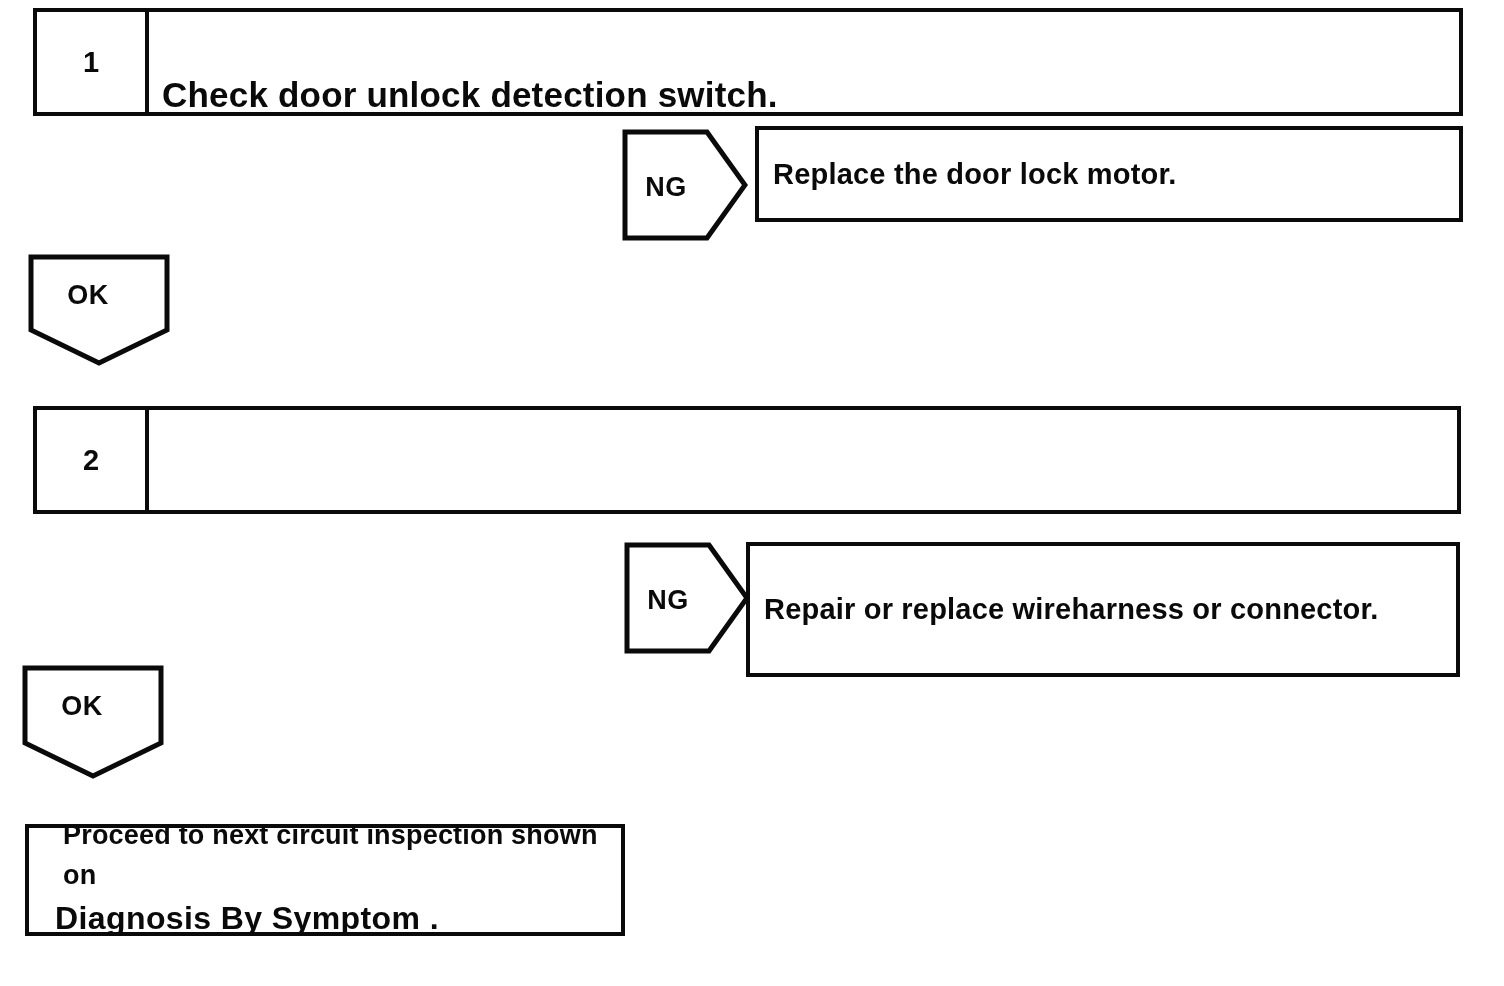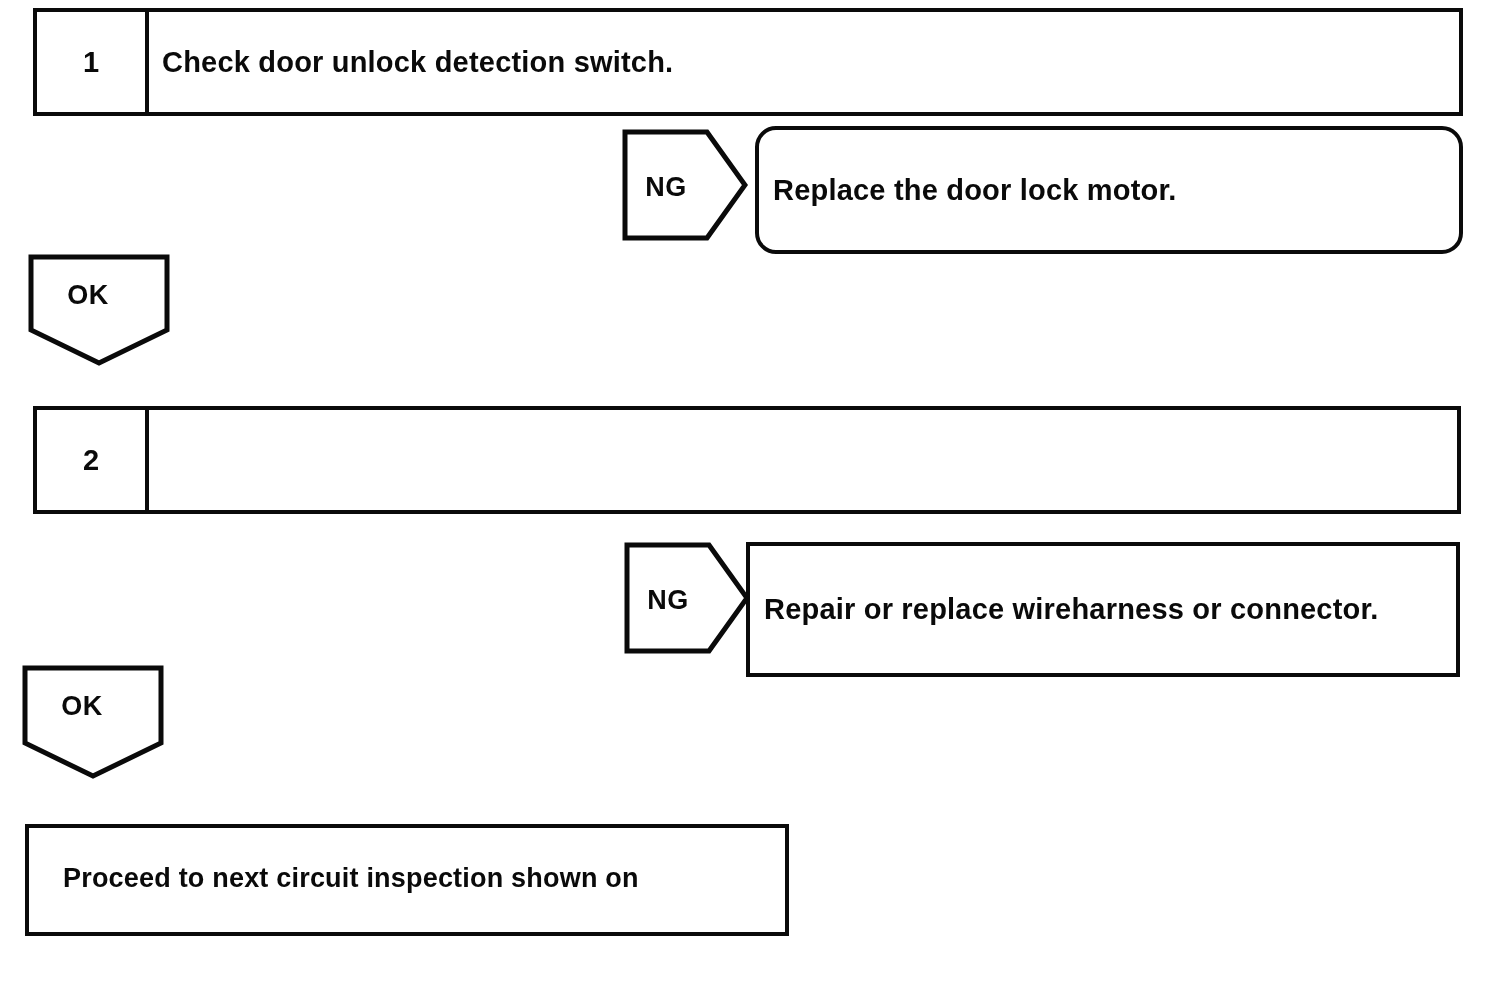--- a/index.html
+++ b/index.html
@@ -32,23 +32,23 @@
     border-right: 4px solid #0a0a0a;
     display: flex;
     align-items: center;
     justify-content: center;
     font-size: 29px;
     flex: 0 0 auto;
   }
   .instr-cell {
     flex: 1 1 auto;
     display: flex;
-    align-items: center;
+    align-items: flex-end;
     padding: 0 12px 0 13px;
-    font-size: 29px;
+    font-size: 35px;
     line-height: 34px;
     letter-spacing: 0.2px;
   }
   #step1-box { left: 33px; top: 8px;   width: 1430px; height: 108px; }
   #step2-box { left: 33px; top: 406px; width: 1428px; height: 108px; }
 
   
   .ng-group { position: absolute; }
   .ng-shape { position: absolute; left: 0; top: 0; }
   .ng-label {
@@ -66,21 +66,21 @@
     box-sizing: border-box;
     border: 4px solid #0a0a0a;
     background: #ffffff;
     display: flex;
     align-items: center;
     padding: 0 20px 0 14px;
     font-size: 29px;
     letter-spacing: 0.2px;
   }
   #ng1-group { left: 622px; top: 129px; width: 126px; height: 112px; }
-  #ng1-action { left: 755px; top: 126px; width: 708px; height: 128px; border-radius: 21px; }
+  #ng1-action { left: 755px; top: 126px; width: 708px; height: 96px; }
   #ng2-group { left: 624px; top: 542px; width: 126px; height: 112px; }
   #ng2-action { left: 746px; top: 542px; width: 714px; height: 135px; }
 
   
   .ok-group { position: absolute; }
   .ok-shape { position: absolute; left: 0; top: 0; }
   .ok-label {
     position: absolute;
     left: 0; top: 0;
     width: 120px; height: 82px;
@@ -90,21 +90,21 @@
     font-size: 27px;
     letter-spacing: 0.5px;
   }
   #ok1-group { left: 28px; top: 254px; width: 142px; height: 112px; }
   #ok2-group { left: 22px; top: 665px; width: 142px; height: 114px; }
 
   
   #result-box {
     position: absolute;
     left: 25px; top: 824px;
-    width: 764px; height: 112px;
+    width: 600px; height: 112px;
     box-sizing: border-box;
     border: 4px solid #0a0a0a;
     background: #ffffff;
     display: flex;
     flex-direction: column;
     justify-content: center;
     padding: 2px 10px 6px 10px;
   }
   #result-line1 {
     font-size: 27px;
@@ -168,15 +168,16 @@
 
   <div class="ok-group" id="ok2-group">
     <svg class="ok-shape" width="142" height="114" viewBox="0 0 142 114">
       <polygon points="3,3 139,3 139,78 71,111 3,78" fill="#ffffff" stroke="#0a0a0a" stroke-width="5"></polygon>
     </svg>
     <div class="ok-label">OK</div>
   </div>
 
   <div id="result-box">
     <div id="result-line1">Proceed to next circuit inspection shown on</div>
+    <div id="result-line2">Diagnosis By Symptom .</div>
   </div>
 
 </div>
 
 </body></html>

